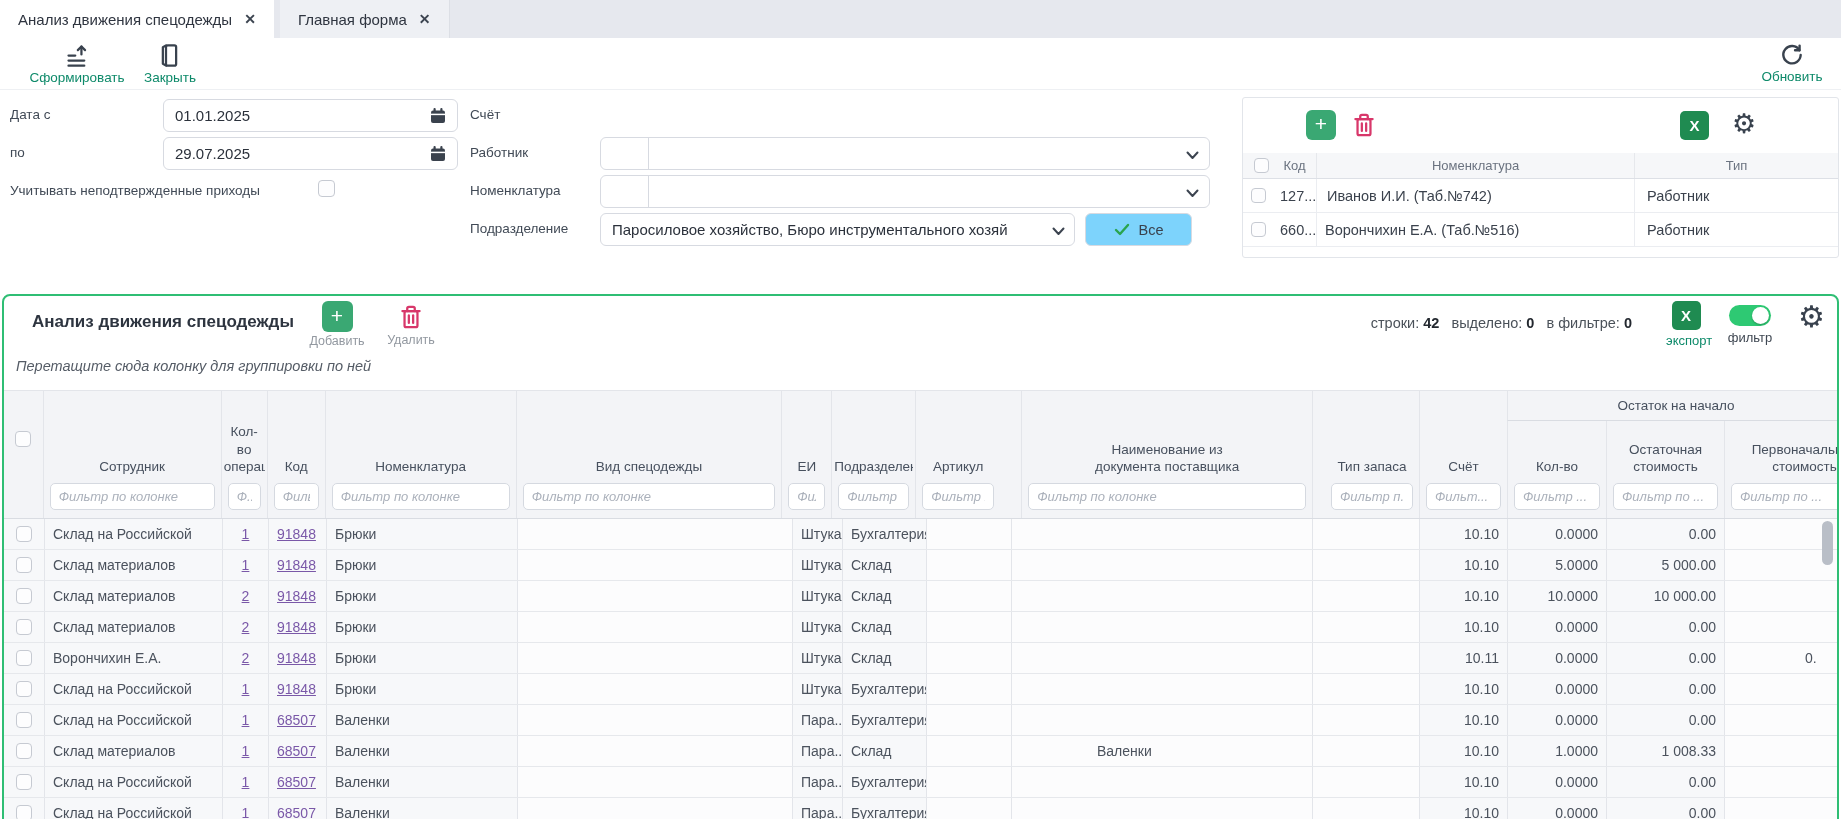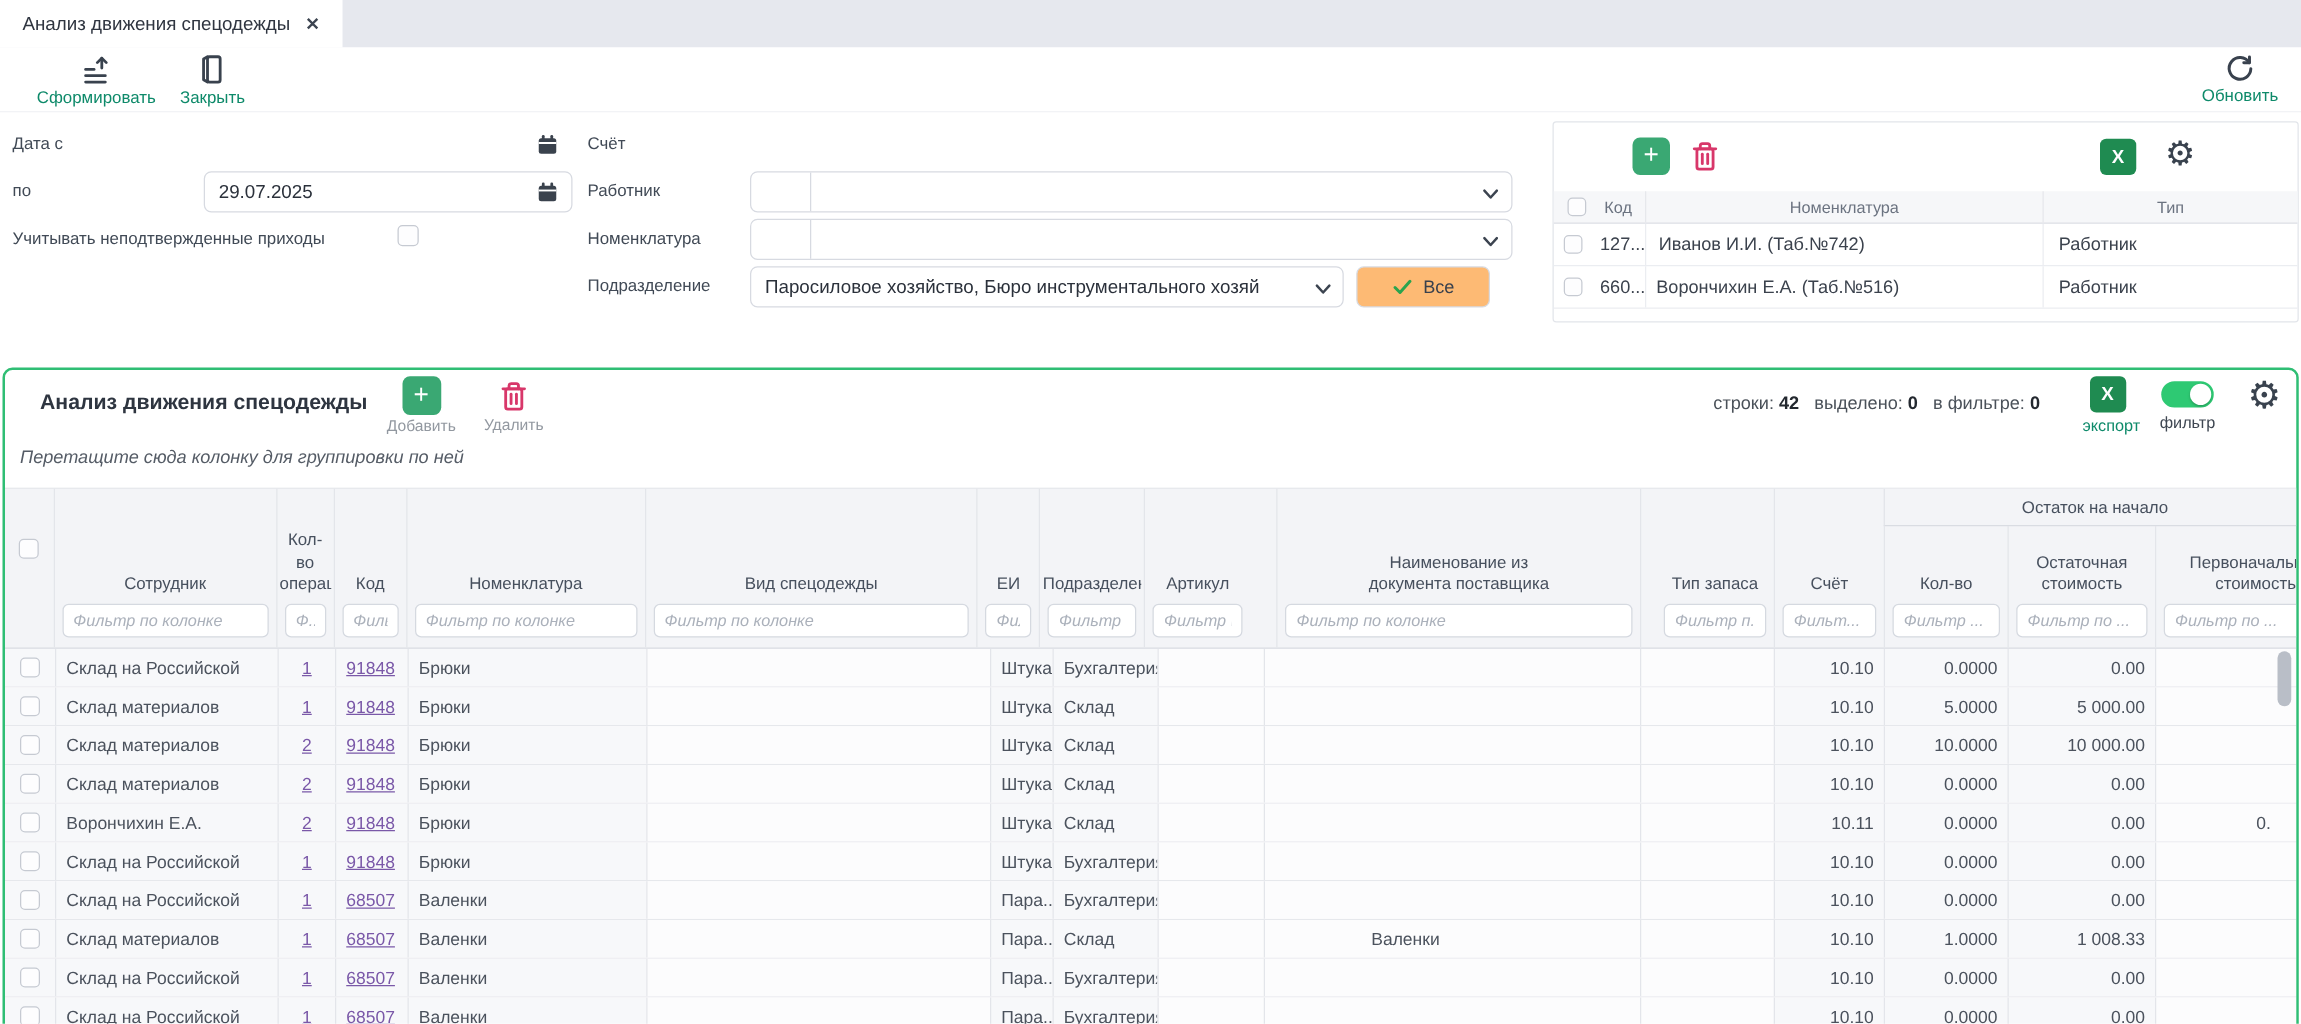--- a/index.html
+++ b/index.html
@@ -23,21 +23,21 @@
   .formarea { position:absolute; left:0; top:90px; width:1841px; height:204px; background:#fff; }
   .flabel { position:absolute; font-size:13.5px; color:#414a56; }
   .inp { position:absolute; height:33px; border:1px solid #d7dae1; border-radius:6px; background:#fff;
          font-size:15px; color:#2b313b; padding:0 34px 0 11px; font-family:"Liberation Sans",sans-serif; }
   .cal { position:absolute; width:20px; height:20px; }
   .combo { position:absolute; height:33px; border:1px solid #d7dae1; border-radius:6px; background:#fff; }
   .combo .seg { position:absolute; left:0; top:0; width:48px; height:100%; border-right:1px solid #d7dae1; }
   .chev { position:absolute; width:13px; height:9px; }
   .selectbox { position:absolute; height:33px; border:1px solid #d7dae1; border-radius:6px; background:#fff;
                font-size:15px; color:#2b313b; line-height:31px; padding:0 26px 0 11px; white-space:nowrap; overflow:hidden; }
-  .allbtn { position:absolute; height:33px; border:1px solid #d7dae1; border-radius:6px; background:#fdba74;
+  .allbtn { position:absolute; height:33px; border:1px solid #d7dae1; border-radius:6px; background:#7dd3fc;
             display:flex; align-items:center; justify-content:center; gap:9px; font-size:14.5px; color:#39414d; cursor:pointer; }
   .checkbox { position:absolute; width:17px; height:17px; border:1.5px solid #c6cad2; border-radius:4px; background:#fdfdfe; }
   
   .selpanel { position:absolute; left:1242px; top:97px; width:597px; height:161px; border:1px solid #e2e5ea; border-radius:3px; background:#fff; }
   .iconbtn-green { position:absolute; width:30px; height:30px; background:#3aa873; border-radius:6px; color:#fff; text-align:center; line-height:28px; font-size:21px; cursor:pointer; }
   .iconbtn-green::before { content:"+"; }
   .xlsbtn { position:absolute; width:29px; height:29px; background:#1f8b51; border-radius:5px; color:#fff; text-align:center; line-height:29px; font-size:15px; font-weight:bold; cursor:pointer; }
   .xlsbtn::before { content:"X"; }
   .gear { position:absolute; font-family:"DejaVu Sans", sans-serif; font-size:27px; color:#39424e; line-height:30px; cursor:pointer; }
   .gear::before { content:"⚙"; }
@@ -84,20 +84,24 @@
   svg { display:block; }
 </style>
 </head>
 <body>
 
 <div class="tabbar">
   <div class="tab active">
     <span>Анализ движения спецодежды</span>
     <span class="tab-x"></span>
   </div>
+  <div class="tab inactive">
+    <span>Главная форма</span>
+    <span class="tab-x"></span>
+  </div>
 </div>
 
 <div class="topbar">
   <div class="toolbtn" style="left:22px; width:110px;">
     <svg width="27" height="27" viewBox="0 0 24 24" style="margin:0 auto;">
       <g fill="none" stroke="#39424e" stroke-width="2" stroke-linecap="round" stroke-linejoin="round">
         <path d="M4 21h14"></path>
           <path d="M4 16.5h14"></path>
           <path d="M4 12h6"></path>
         <path d="M15.5 11V4"></path>
@@ -122,20 +126,21 @@
         <path d="M14.8 7.6 H19 V3.3" stroke-linejoin="round"></path>
       </g>
     </svg>
     <span class="tlabel">Обновить</span>
   </div>
 </div>
 
 <div class="formarea">
 
   <span class="flabel" style="left:10px; top:17px;">Дата с</span>
+  <input class="inp" style="left: 163px; top: 9px; width: 295px;" value="01.01.2025">
   <svg class="cal" style="left:428px; top:16px;" viewBox="0 0 20 20">
     <rect x="3" y="4.5" width="14" height="12.5" rx="2" fill="#3a424d"></rect>
     <rect x="5.5" y="2" width="2.2" height="4" rx="1" fill="#3a424d"></rect>
     <rect x="12.3" y="2" width="2.2" height="4" rx="1" fill="#3a424d"></rect>
     <line x1="3" y1="8.4" x2="17" y2="8.4" stroke="#ffffff" stroke-width="1.5"></line>
   </svg>
   <span class="flabel" style="left:10px; top:55px;">по</span>
   <input class="inp" style="left: 163px; top: 47px; width: 295px;" value="29.07.2025">
   <svg class="cal" style="left:428px; top:54px;" viewBox="0 0 20 20">
     <rect x="3" y="4.5" width="14" height="12.5" rx="2" fill="#3a424d"></rect>

